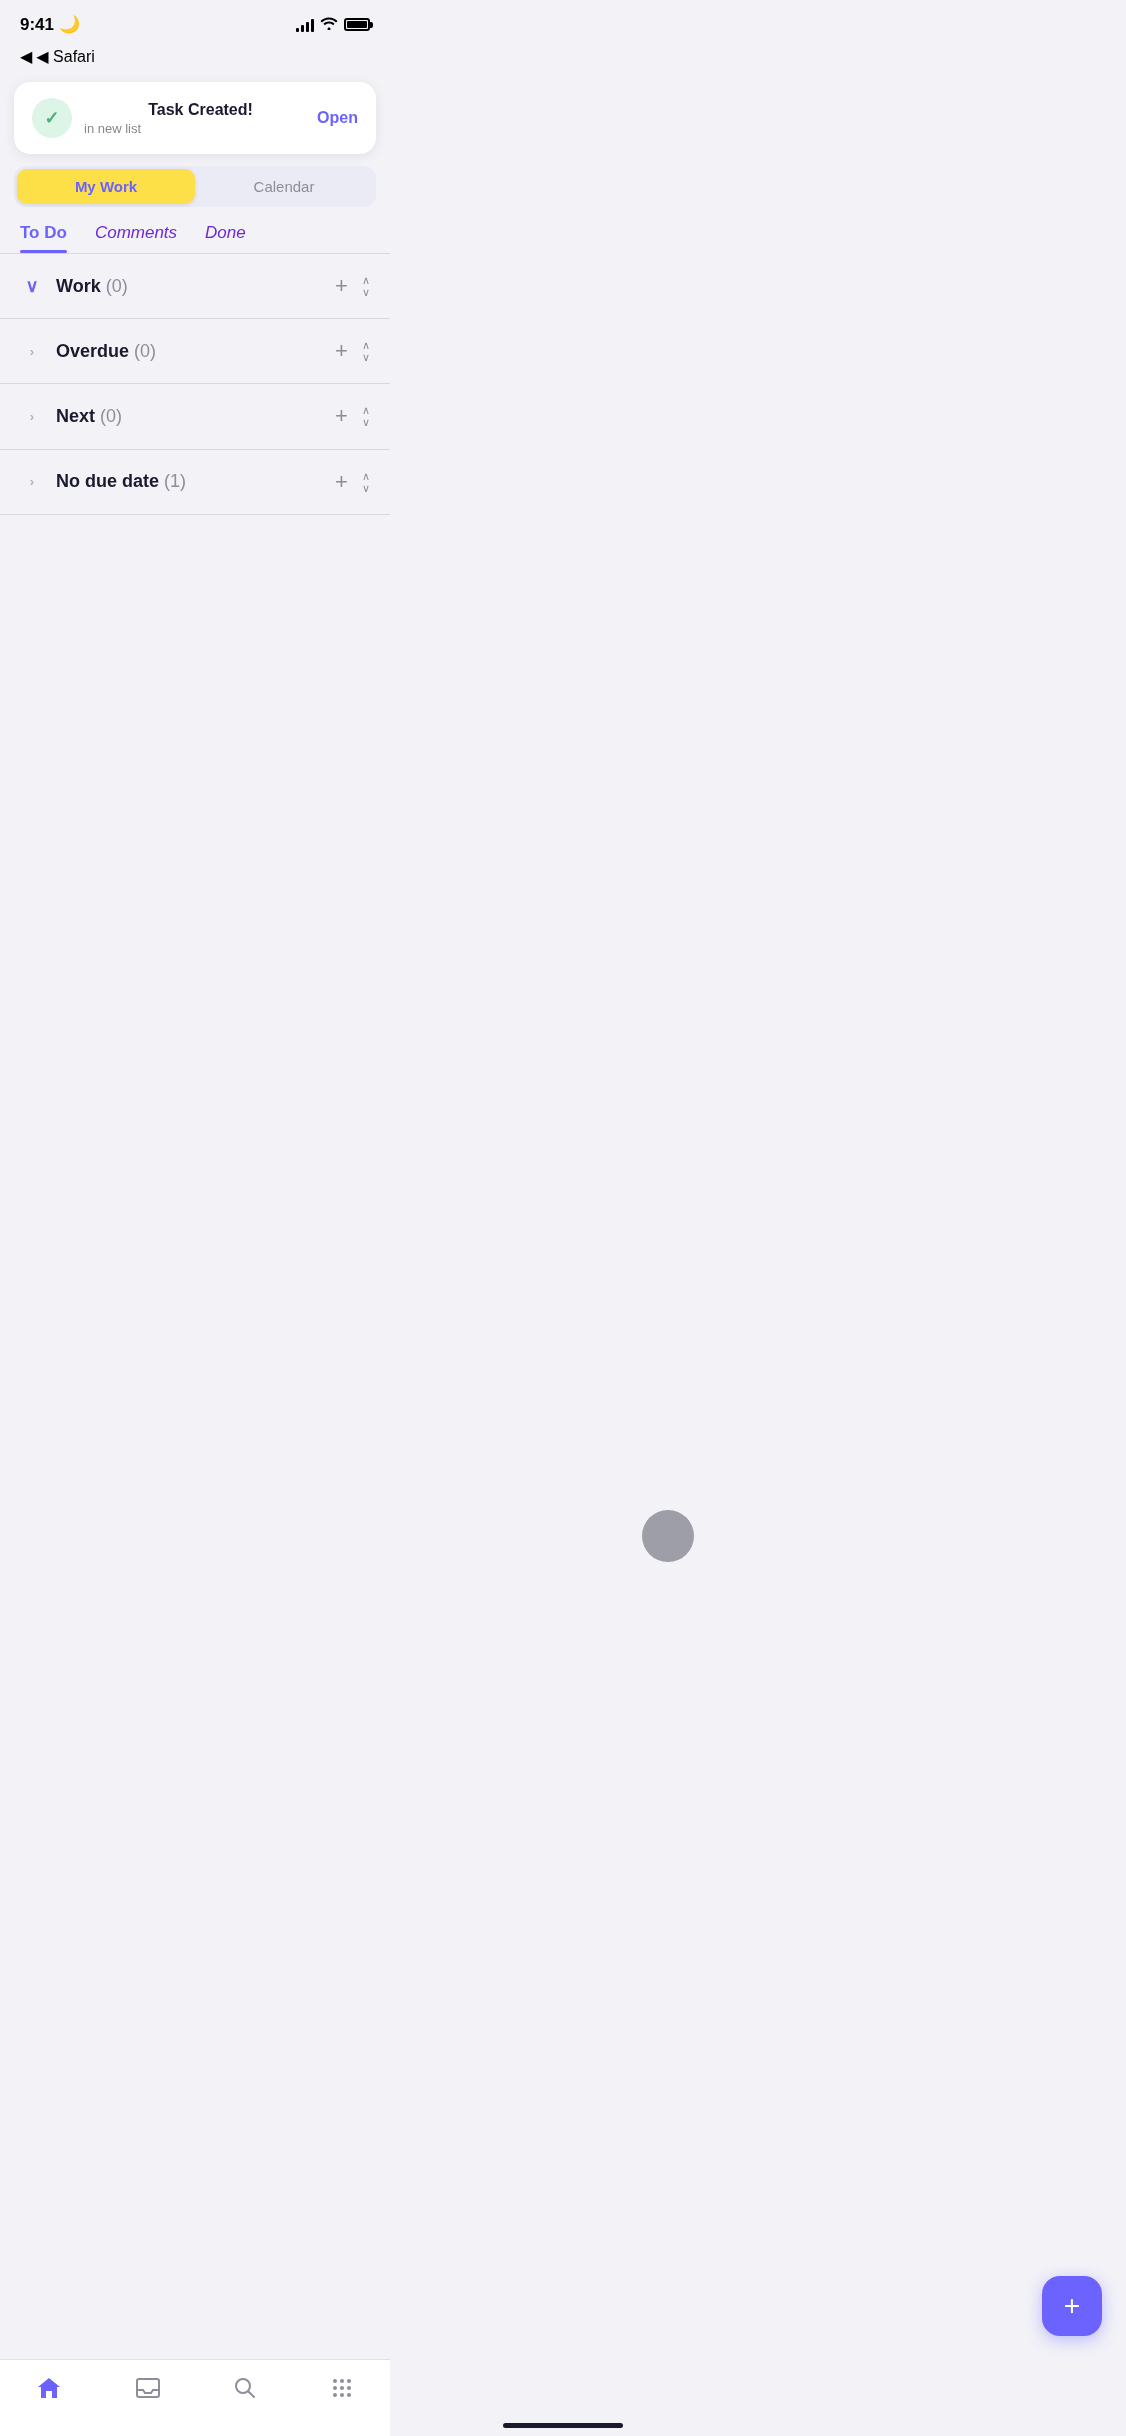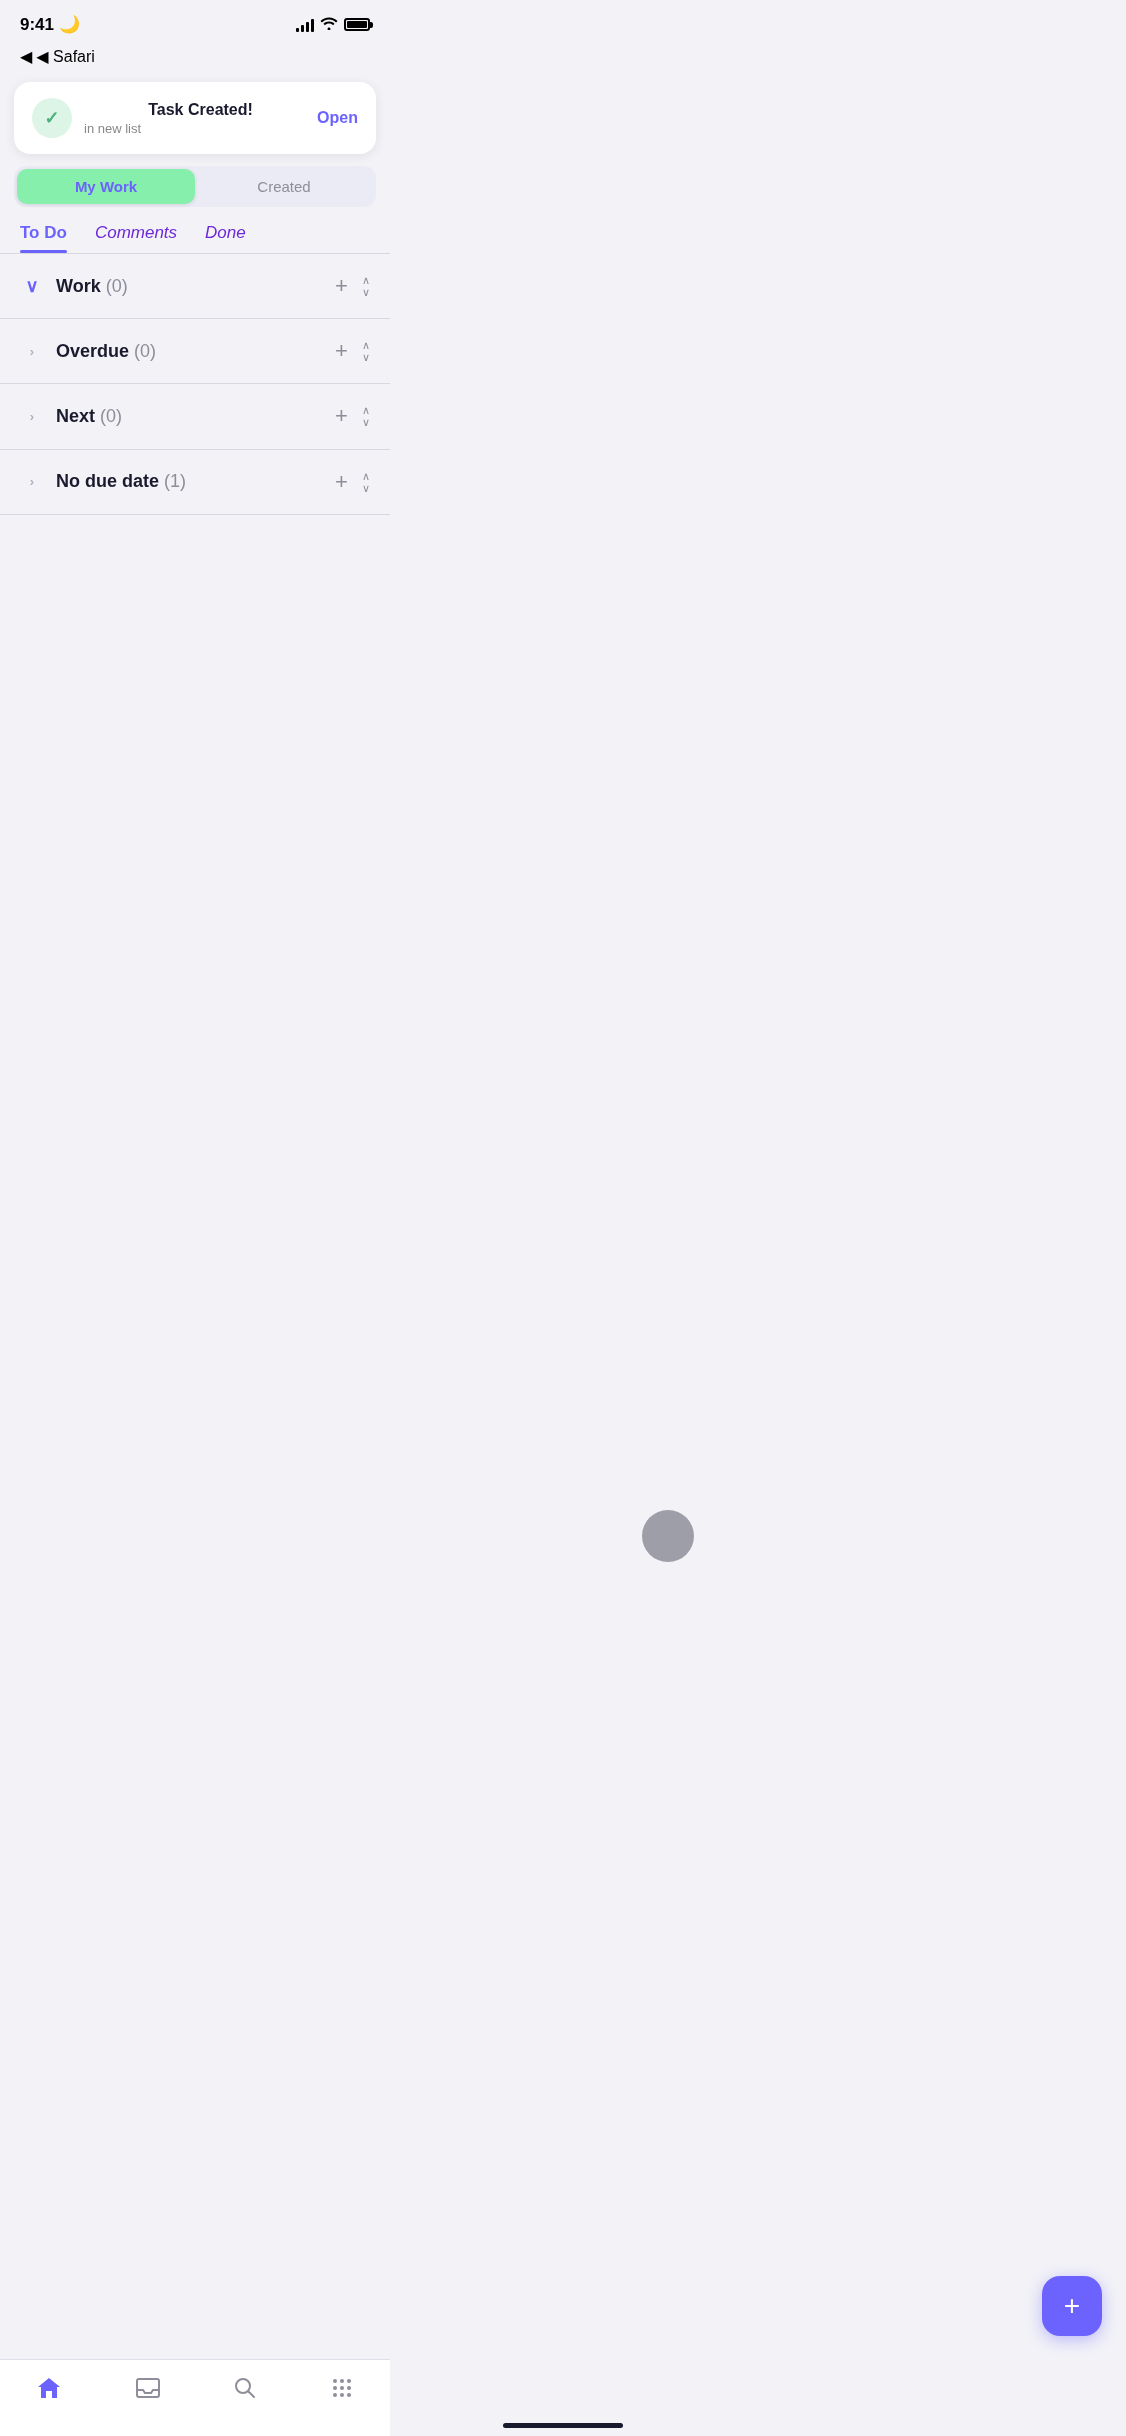--- a/index.html
+++ b/index.html
@@ -165,21 +165,21 @@
       flex: 1;
       text-align: center;
       padding: 9px 0;
       border-radius: 10px;
       font-size: 15px;
       font-weight: 500;
       cursor: pointer;
     }
 
     .main-tab.active {
-      background: #86efac;
+      background: #fde047;
       color: #6c63ff;
       font-weight: 600;
       box-shadow: 0 1px 4px rgba(0,0,0,0.1);
     }
 
     .main-tab.inactive {
       color: #8e8e9a;
     }
 
     
@@ -416,21 +416,21 @@
     <div class="notif-subtitle">in new list</div>
   </div>
   <div class="notif-action">Open</div>
 </div>
 
 <div class="main-tabs">
   <div class="main-tab active">
     <span>My Work</span>
   </div>
   <div class="main-tab inactive">
-    <span>Created</span>
+    <span>Calendar</span>
   </div>
 </div>
 
 <div class="sub-tabs">
   <div class="sub-tab active">
     <span>To Do</span>
   </div>
   <div class="sub-tab inactive">
     <span>Comments</span>
   </div>

